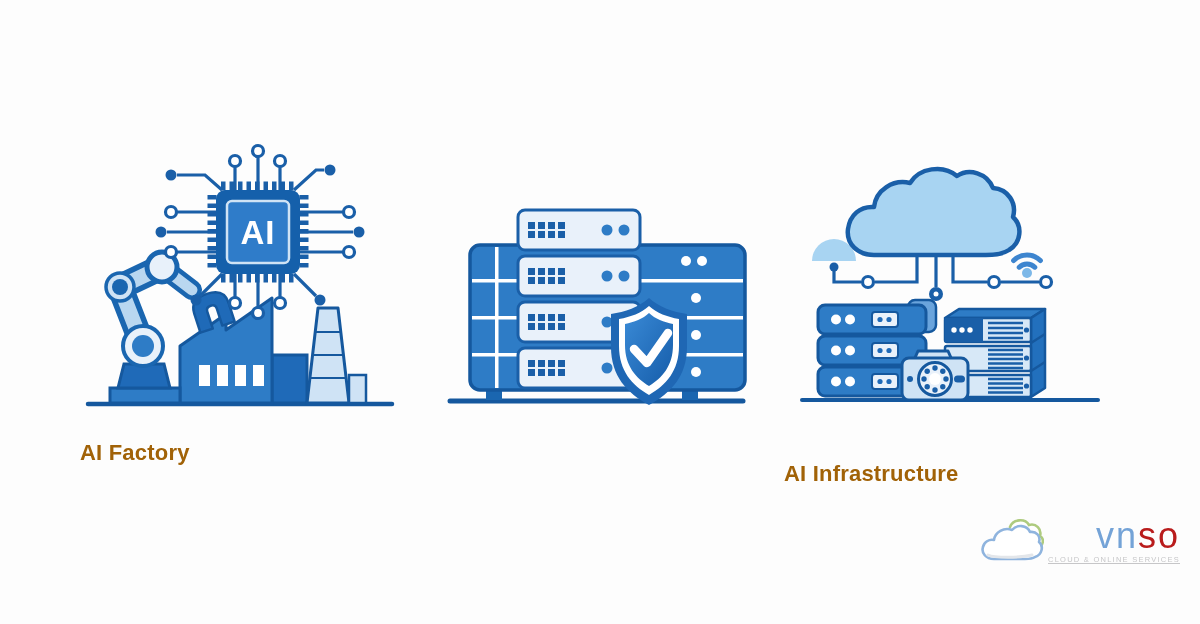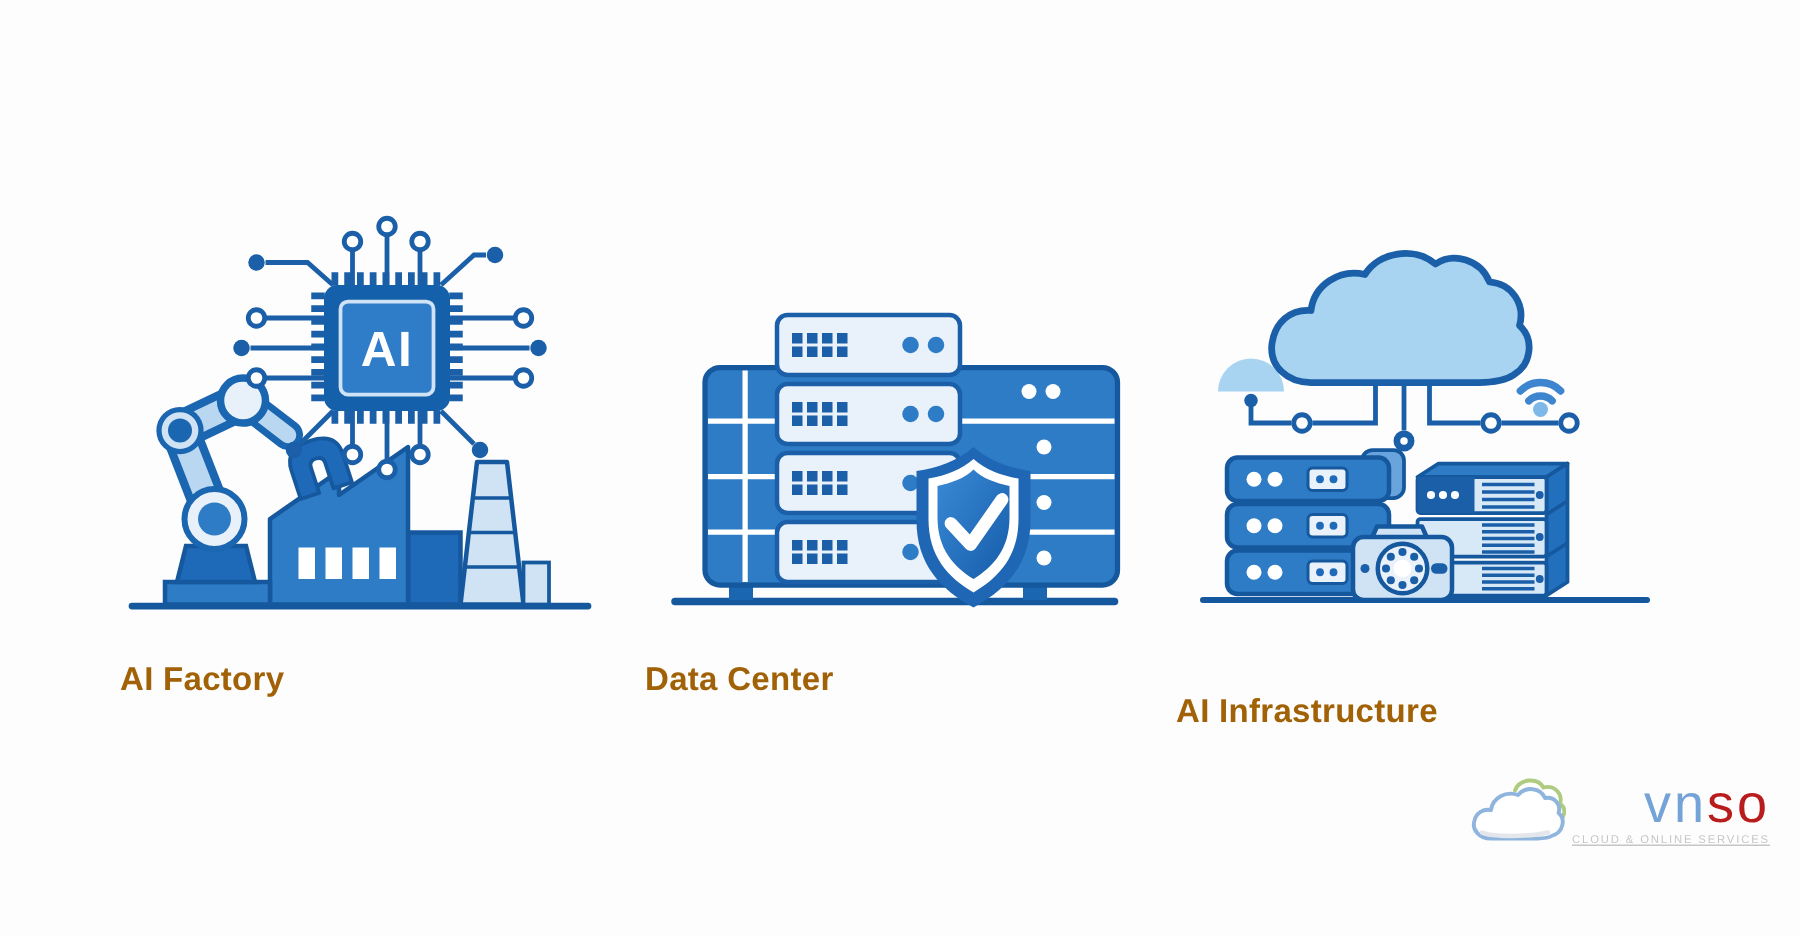--- a/index.html
+++ b/index.html
@@ -314,21 +314,20 @@
         <circle cx="145" cy="208" r="2.7"></circle>
           <circle cx="152.8" cy="211.2" r="2.7"></circle>
       </g>
       <circle cx="145" cy="219" r="6" fill="#ffffff"></circle>
       <circle cx="120" cy="219" r="3" fill="#1a5fa8"></circle>
       <rect x="164" y="215.5" width="11" height="7" rx="3.5" fill="#1a5fa8"></rect>
     </g>
   </svg>
 
   <div class="caption cap1">AI Factory</div>
-  <div class="caption cap2">Data Center</div>
   <div class="caption cap3">AI Infrastructure</div>
 
   <div class="logo">
     <svg width="64" height="54" viewBox="0 0 64 52">
       <path d="M30 12 C33 4 45 3 49 10 C56 8 62 14 60 21 C65 24 63 32 57 33 L42 33" fill="#ffffff" stroke="#aecb7f" stroke-width="2.6" stroke-linecap="round"></path>
       <path d="M14 44 C6 44 1 38 3 32 C4 27 9 24 14 25 C15 17 24 12 32 15 C37 9 47 10 50 17
                C56 16 61 21 59 27 C64 31 62 40 55 42 C52 44 48 44 45 44 Z" fill="#ffffff" stroke="#8fb4de" stroke-width="2.6" stroke-linejoin="round"></path>
       <path d="M8 40 C14 43 40 43 52 40" stroke="#e3e6ea" stroke-width="3" fill="none" stroke-linecap="round"></path>
     </svg>
     <div class="logo-text">

